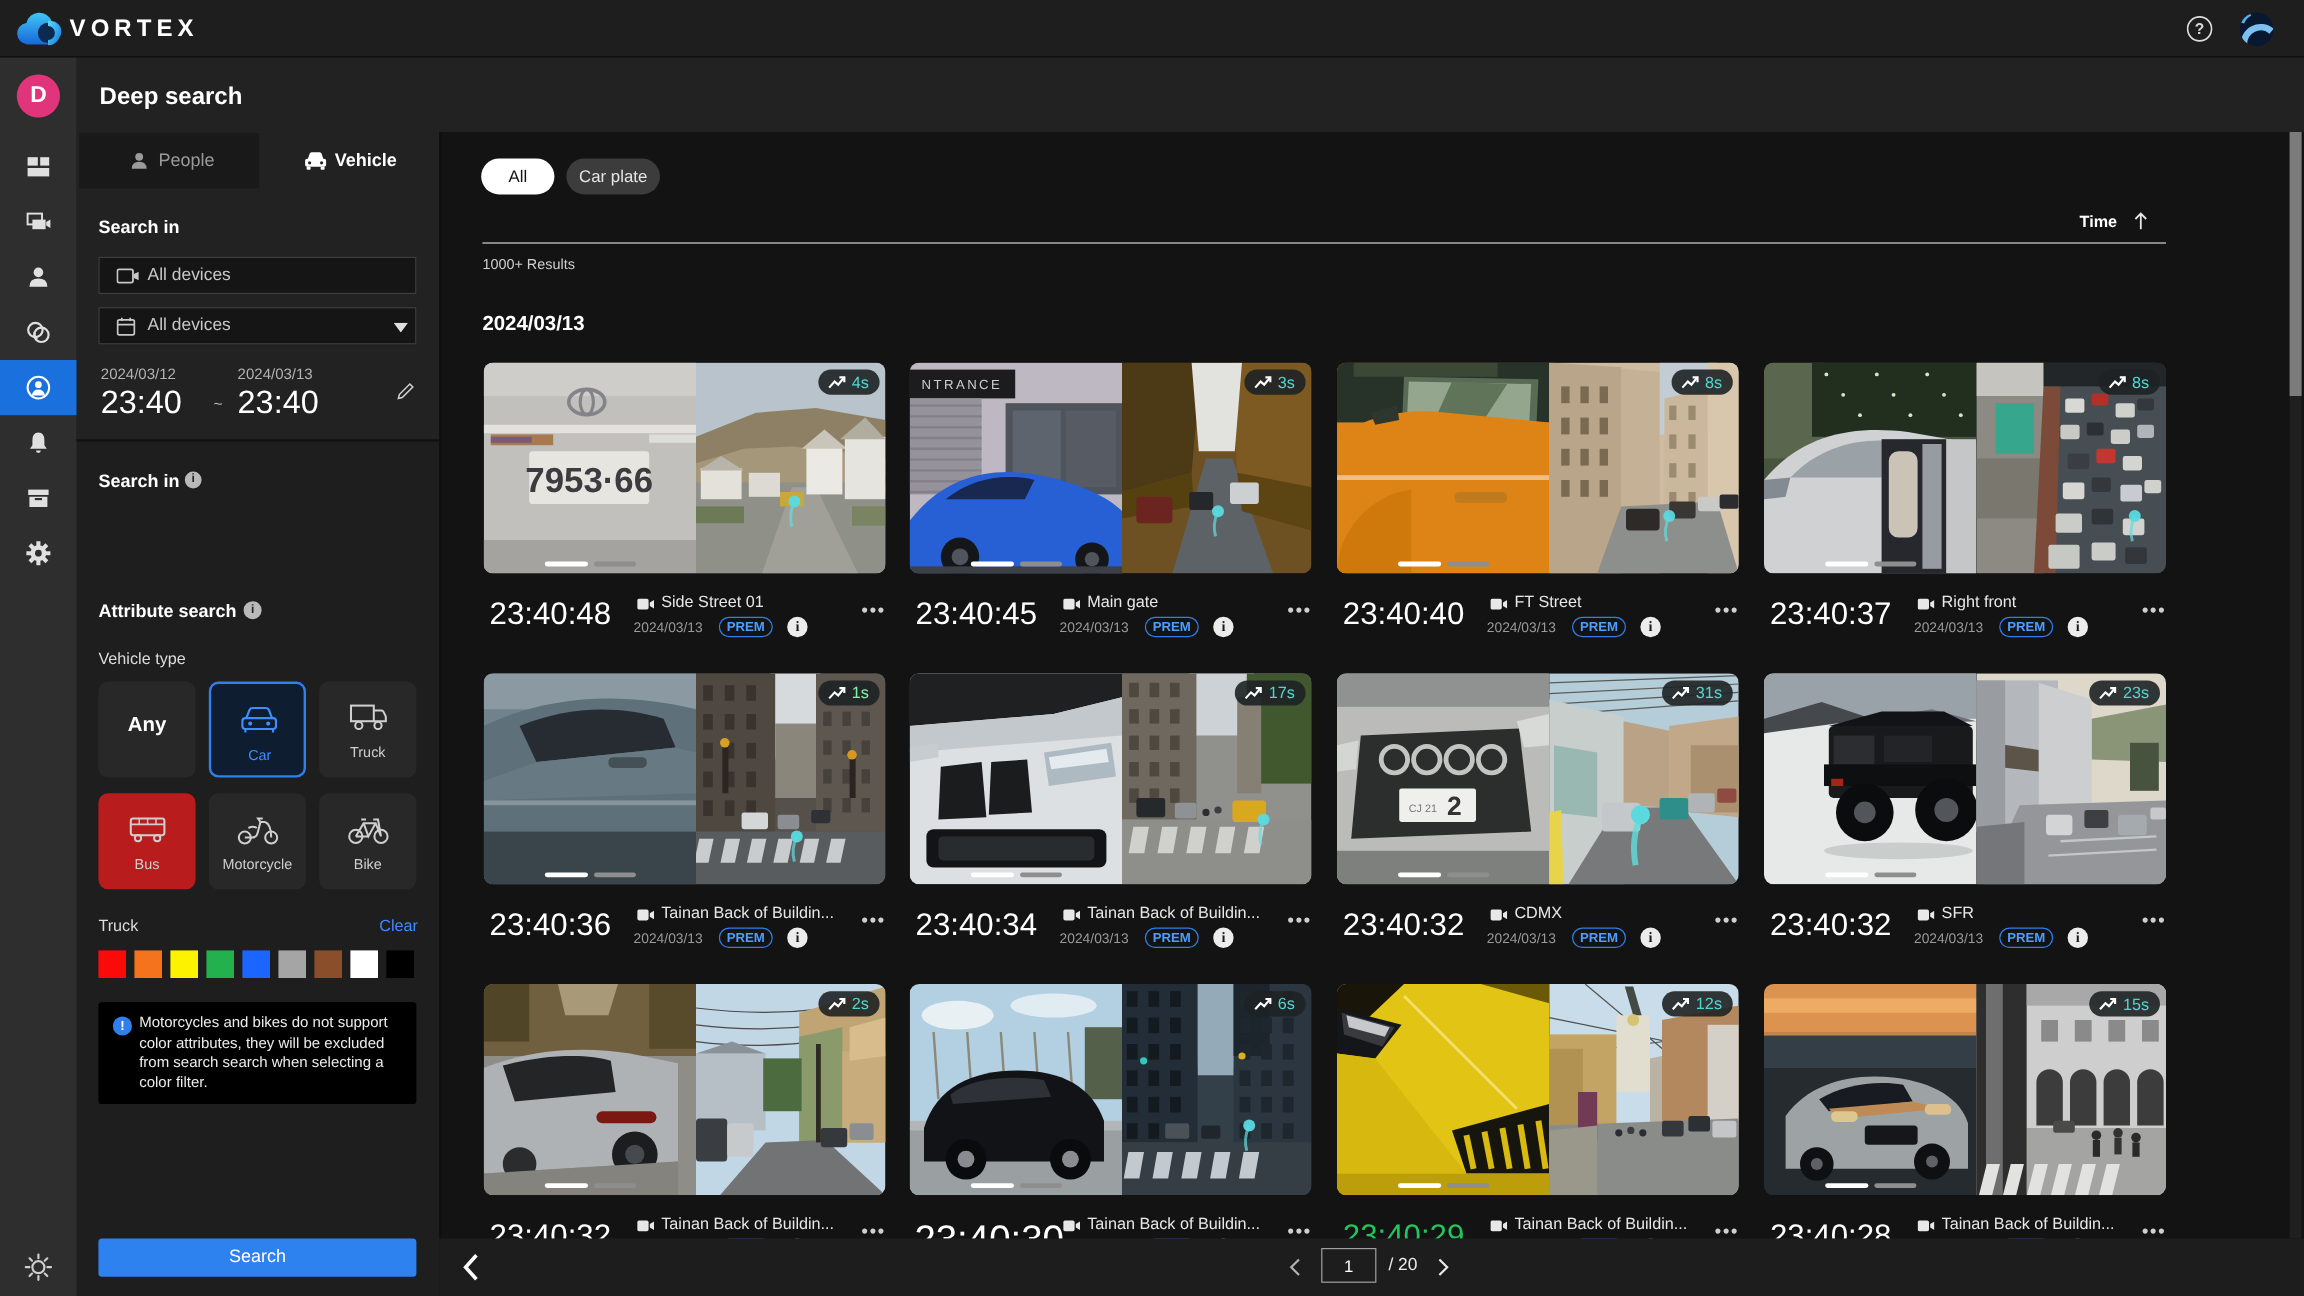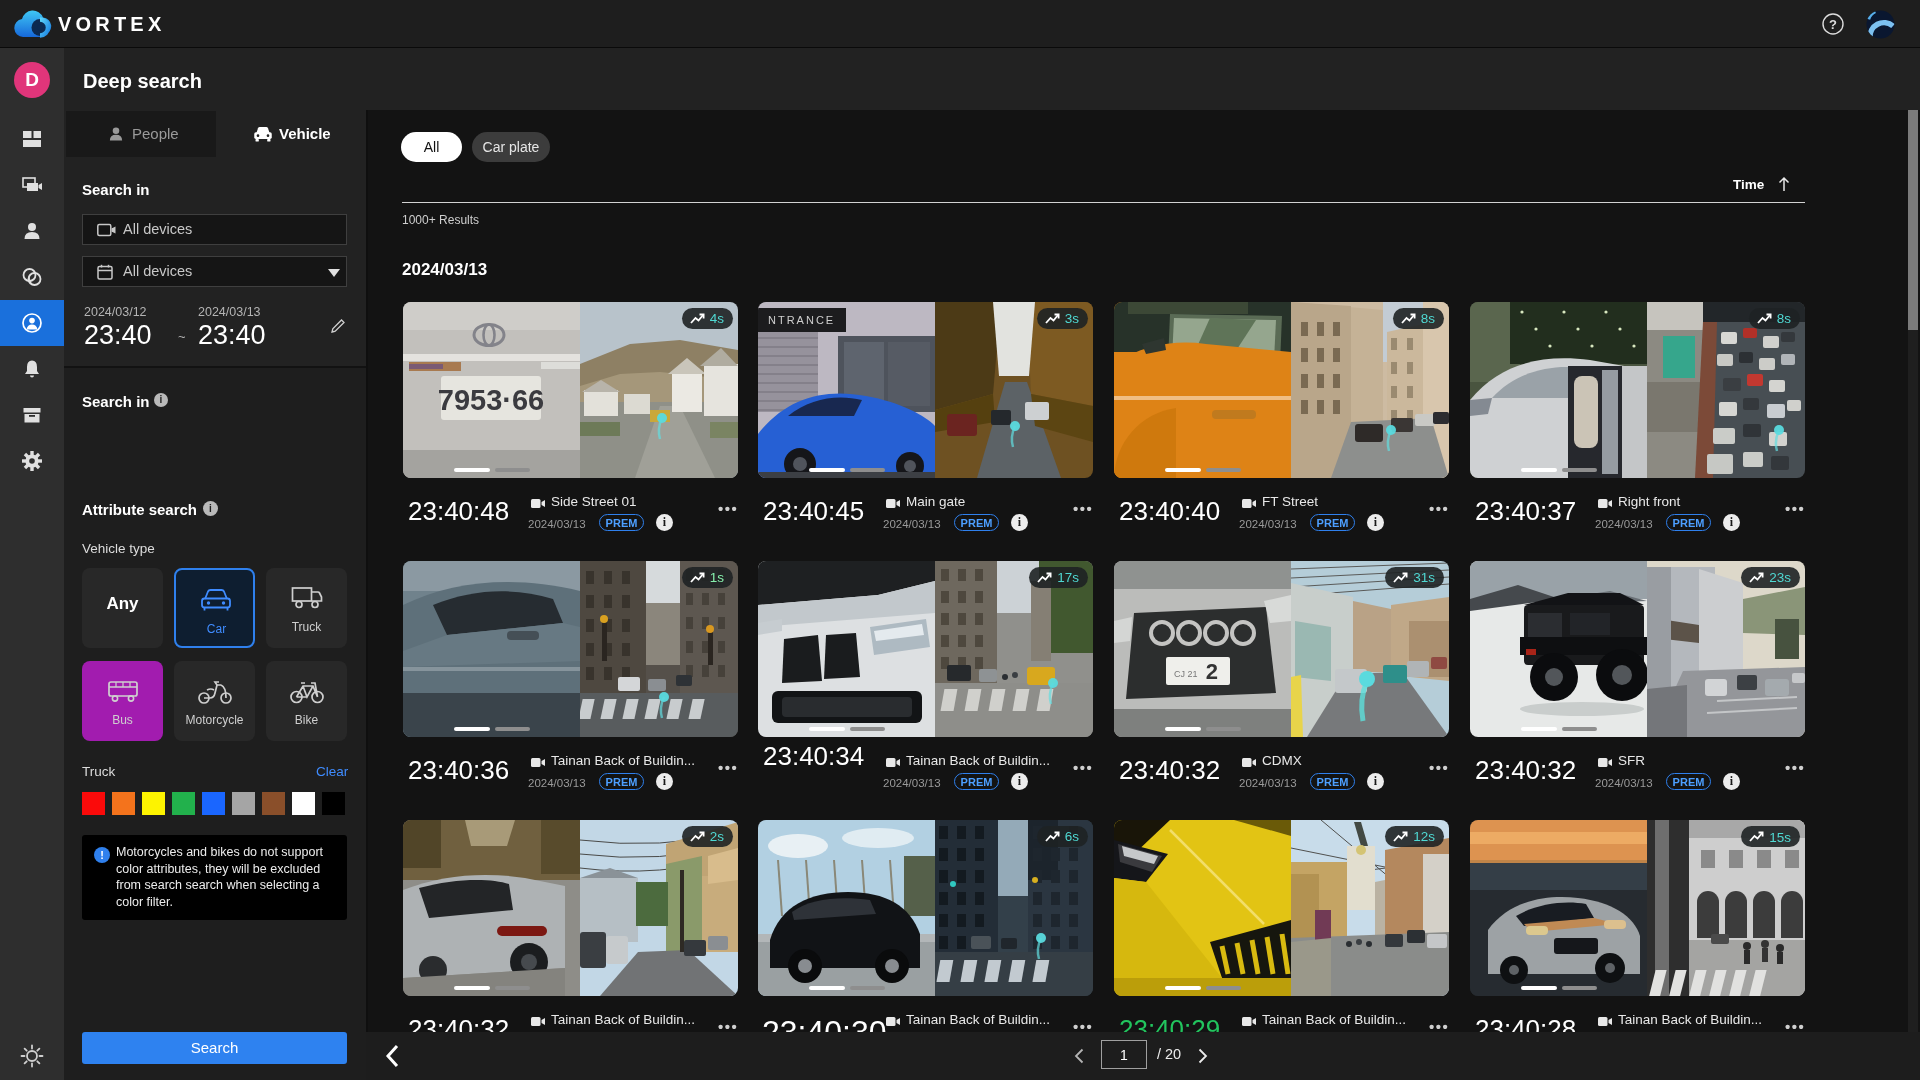--- a/index.html
+++ b/index.html
@@ -184,21 +184,21 @@
       </div>
 <div class="abs" style="left:202px;top:458px;width:81px;height:80px;border-radius:8px;background:#282828;">
         <svg class="abs" style="left:25px;top:18px" width="32" height="24" viewBox="0 0 32 24">
           <rect x="1.5" y="2" width="19" height="13" fill="none" stroke="#cfcfcf" stroke-width="1.7"></rect>
           <path d="M20.5 6 L27 6 Q28 6 28.5 7 L30.5 11 L30.5 15 L20.5 15" fill="none" stroke="#cfcfcf" stroke-width="1.7"></path>
           <circle cx="8" cy="18.5" r="3" fill="none" stroke="#cfcfcf" stroke-width="1.7"></circle>
           <circle cx="24" cy="18.5" r="3" fill="none" stroke="#cfcfcf" stroke-width="1.7"></circle>
         </svg>
         <div class="abs" style="left:0;top:52px;width:81px;text-align:center;font-size:12px;color:#cfcfcf">Truck</div>
       </div>
-<div class="abs" style="left:18px;top:551px;width:81px;height:80px;border-radius:8px;background:#a21caf;">
+<div class="abs" style="left:18px;top:551px;width:81px;height:80px;border-radius:8px;background:#b91c1c;">
         <svg class="abs" style="left:25px;top:18px" width="32" height="24" viewBox="0 0 32 24">
           <rect x="2" y="3" width="28" height="14" rx="2" fill="none" stroke="#cfcfcf" stroke-width="1.7"></rect>
           <line x1="2" y1="8" x2="30" y2="8" stroke="#cfcfcf" stroke-width="1.5"></line>
           <line x1="9" y1="3" x2="9" y2="8" stroke="#cfcfcf" stroke-width="1.2"></line>
           <line x1="16" y1="3" x2="16" y2="8" stroke="#cfcfcf" stroke-width="1.2"></line>
           <line x1="23" y1="3" x2="23" y2="8" stroke="#cfcfcf" stroke-width="1.2"></line>
           <circle cx="8" cy="19.5" r="2.6" fill="none" stroke="#cfcfcf" stroke-width="1.6"></circle>
           <circle cx="24" cy="19.5" r="2.6" fill="none" stroke="#cfcfcf" stroke-width="1.6"></circle>
         </svg>
         <div class="abs" style="left:0;top:52px;width:81px;text-align:center;font-size:12px;color:#cfcfcf">Bus</div>
@@ -706,21 +706,21 @@
 <div class="abs" style="right:5px;top:6px;height:21px;border-radius:11px;background:rgba(30,34,36,0.9);display:flex;align-items:center;padding:0 9px 0 8px;gap:5px">
           <svg width="15" height="12" viewBox="0 0 15 12">
             <path d="M1 10 L5.5 5 L8.5 7.5 L13 2" fill="none" stroke="#fff" stroke-width="1.8"></path>
             <path d="M9.5 1.5 L13.6 1.5 L13.6 5.6" fill="none" stroke="#fff" stroke-width="1.8"></path>
           </svg>
           <span style="font-size:13.5px;color:#4fd8d2">17s</span>
         </div>
 <div class="abs" style="left:51px;top:166px;width:36px;height:4px;border-radius:2px;background:#fff"></div>
 <div class="abs" style="left:92px;top:166px;width:35px;height:4px;border-radius:2px;background:#8e8e8e"></div>
 </div>
-<div class="abs" style="left:5px;top:180px;font-size:26px;color:#fff">23:40:34</div>
+<div class="abs" style="left:5px;top:194px;font-size:26px;color:#fff">23:40:34</div>
 <div class="abs" style="left:128px;top:196px">
         <svg width="14" height="11" viewBox="0 0 14 11">
           <rect x="0" y="1" width="9.5" height="9" rx="1.5" fill="#e8e8e8"></rect>
           <path d="M10.5 4 L14 2 L14 9 L10.5 7 Z" fill="#e8e8e8"></path>
         </svg>
       </div>
 <div class="abs" style="left:148px;top:192px;width:160px;font-size:13.5px;color:#e8e8e8;white-space:nowrap;overflow:hidden">Tainan Back of Buildin...</div>
 <div class="abs" style="left:125px;top:216px;font-size:11.5px;color:#9a9a9a">2024/03/13</div>
 <div class="abs" style="left:196px;top:212px;width:45px;height:17px;border:1.5px solid #2f80ed;border-radius:9px;color:#4d9fff;font-size:11px;font-weight:700;text-align:center;line-height:17px">PREM</div>
 <div class="abs" style="left:253px;top:212px;width:17px;height:17px;border-radius:50%;background:#ececec;color:#1a1a1a;font-size:12px;font-weight:700;text-align:center;line-height:17px;font-family:'Liberation Serif',serif">i</div>

